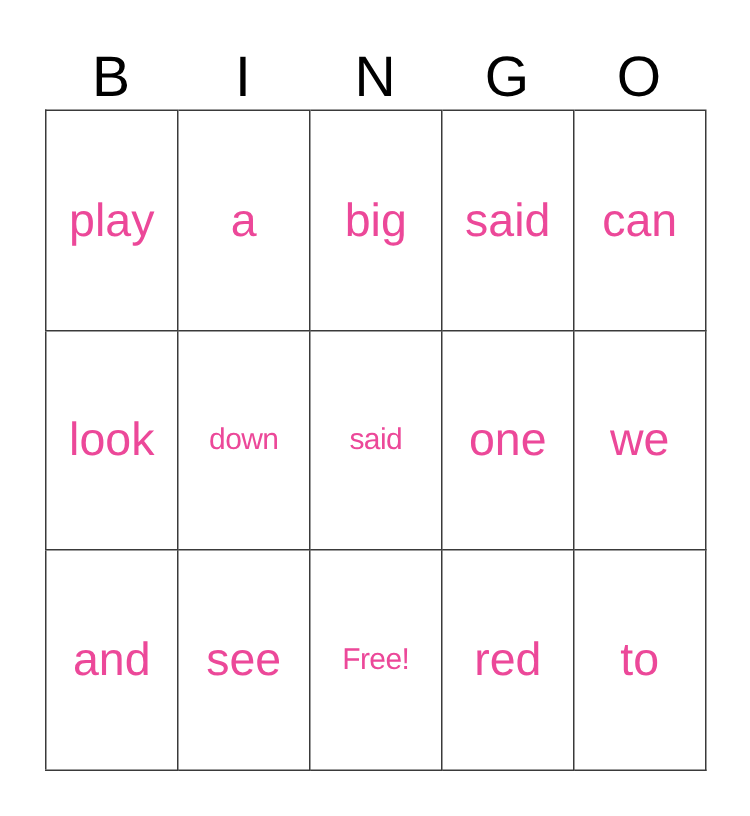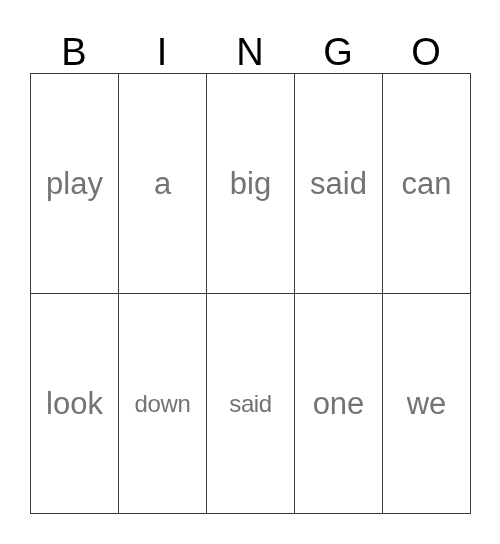--- a/index.html
+++ b/index.html
@@ -71,28 +71,28 @@
     text-align: center;
     vertical-align: middle;
     padding: 0;
     box-sizing: border-box;
     background: #ffffff;
   }
   .cell-text {
     display: block;
     font-size: 31px;
     line-height: 34px;
-    color: #737373;
+    color: #ec4899;
     white-space: nowrap;
     overflow: hidden;
     user-select: none;
   }
   
   .cell-text.long {
-    font-size: 24px;
+    font-size: 20px;
     letter-spacing: -0.4px;
   }
 </style>
 </head>
 <body>
 
 <div id="bingo-card">
 
   <div id="header-row">
     <div class="header-letter">B</div>
@@ -131,16 +131,33 @@
         <td class="bingo-cell">
             <span class="cell-text long">said</span>
           </td>
         <td class="bingo-cell">
             <span class="cell-text">one</span>
           </td>
         <td class="bingo-cell">
             <span class="cell-text">we</span>
           </td>
       </tr>
+      <tr>
+        <td class="bingo-cell">
+            <span class="cell-text">and</span>
+          </td>
+        <td class="bingo-cell">
+            <span class="cell-text">see</span>
+          </td>
+        <td class="bingo-cell">
+            <span class="cell-text long">Free!</span>
+          </td>
+        <td class="bingo-cell">
+            <span class="cell-text">red</span>
+          </td>
+        <td class="bingo-cell">
+            <span class="cell-text">to</span>
+          </td>
+      </tr>
     </tbody>
   </table>
 
 </div>
 
 </body></html>

